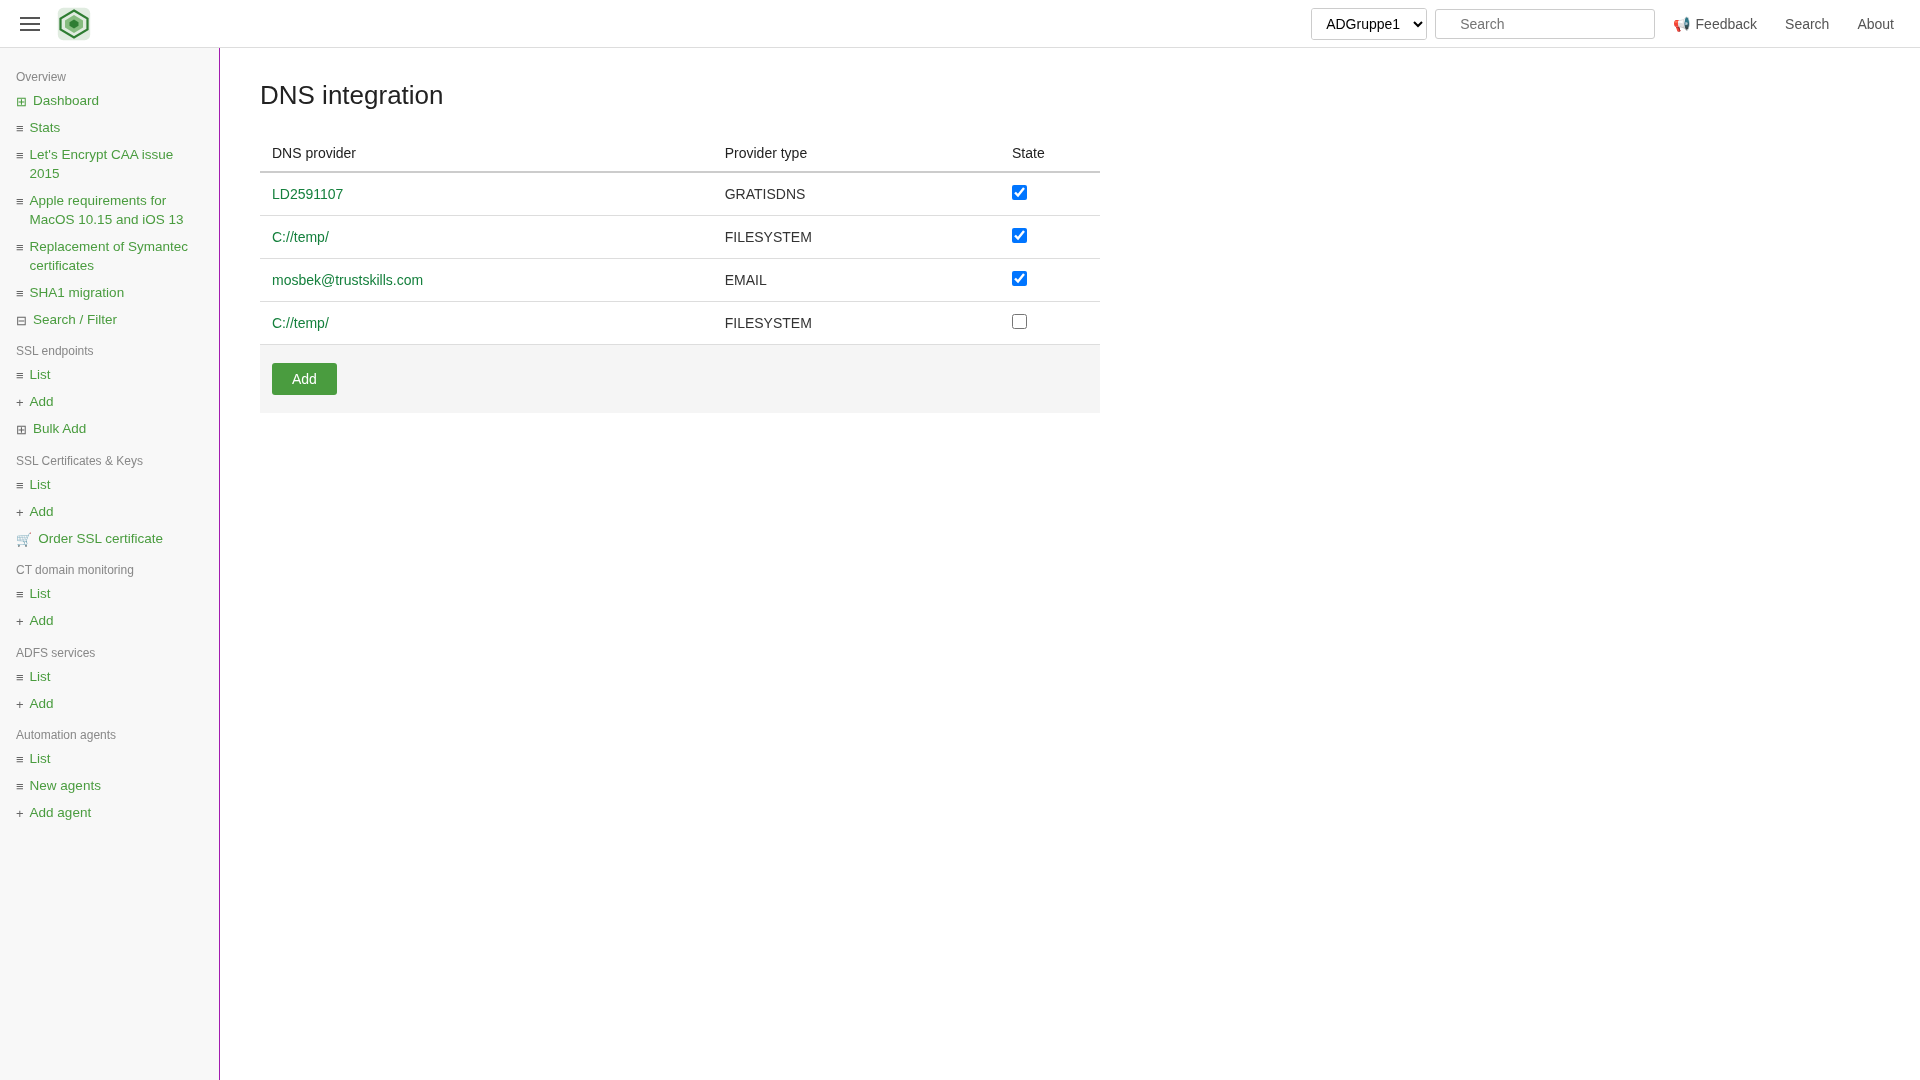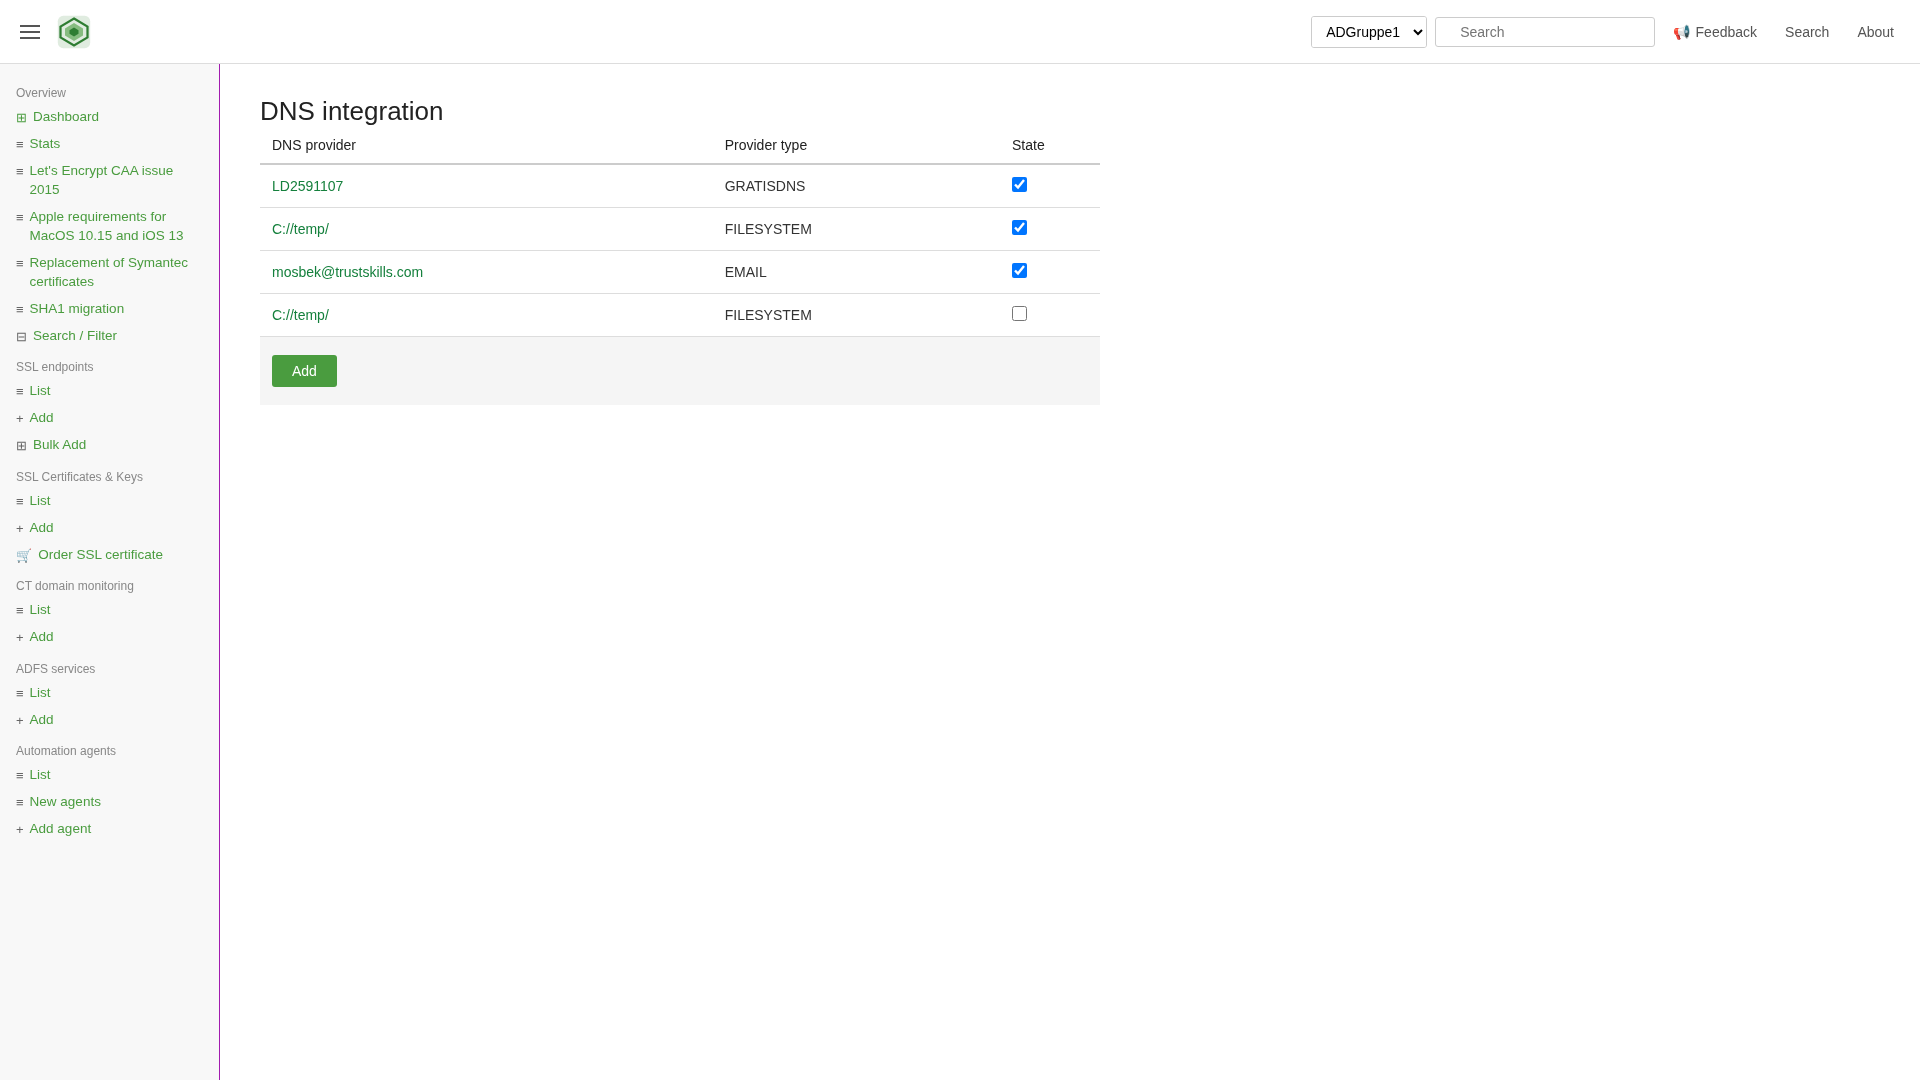--- a/index.html
+++ b/index.html
@@ -5,21 +5,21 @@
     * { box-sizing: border-box; margin: 0; padding: 0; }
     body { font-family: -apple-system, BlinkMacSystemFont, 'Segoe UI', sans-serif; font-size: 14px; color: #333; background: #fff; display: flex; flex-direction: column; height: 100vh; overflow: hidden; }
 
     
     .topnav {
       display: flex;
       align-items: center;
       background: #fff;
       border-bottom: 1px solid #ddd;
       padding: 0 16px;
-      height: 64px;
+      height: 48px;
       flex-shrink: 0;
     }
     .topnav-left { display: flex; align-items: center; gap: 12px; }
     .hamburger-icon { cursor: pointer; display: flex; flex-direction: column; gap: 4px; padding: 4px; }
     .hamburger-icon span { display: block; width: 20px; height: 2px; background: #555; }
     .logo-icon { width: 36px; height: 36px; }
     .topnav-right { margin-left: auto; display: flex; align-items: center; gap: 8px; }
     .account-select-wrap { display: flex; align-items: center; border: 1px solid #ccc; border-radius: 3px; overflow: hidden; }
     .account-select-wrap select { border: none; outline: none; padding: 6px 10px; font-size: 14px; background: #fff; cursor: pointer; }
     .search-input {
@@ -69,20 +69,21 @@
     
     .main-content {
       flex: 1;
       padding: 32px 40px;
       overflow-y: auto;
     }
     .page-title {
       font-size: 26px;
       font-weight: 400;
       color: #222;
+      margin-bottom: 24px;
     }
 
     
     .dns-table { width: 840px; border-collapse: collapse; }
     .dns-table th {
       text-align: left;
       font-weight: 400;
       font-size: 14px;
       padding: 10px 12px;
       border-bottom: 2px solid #ccc;

